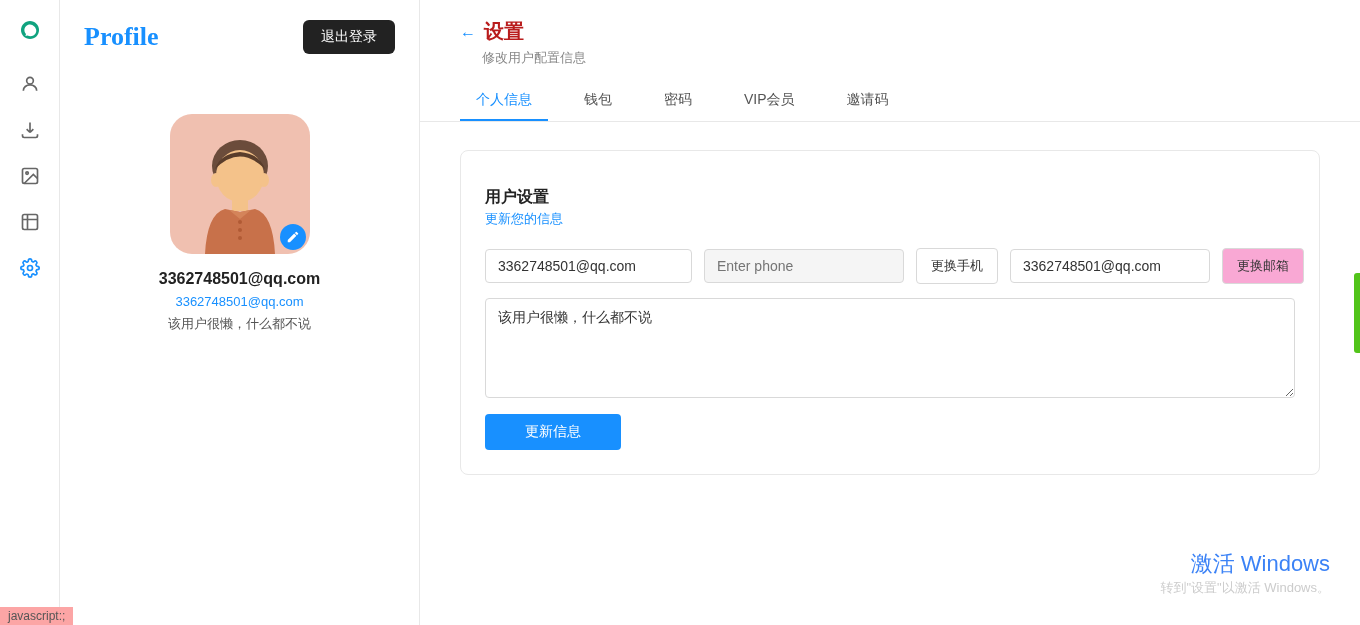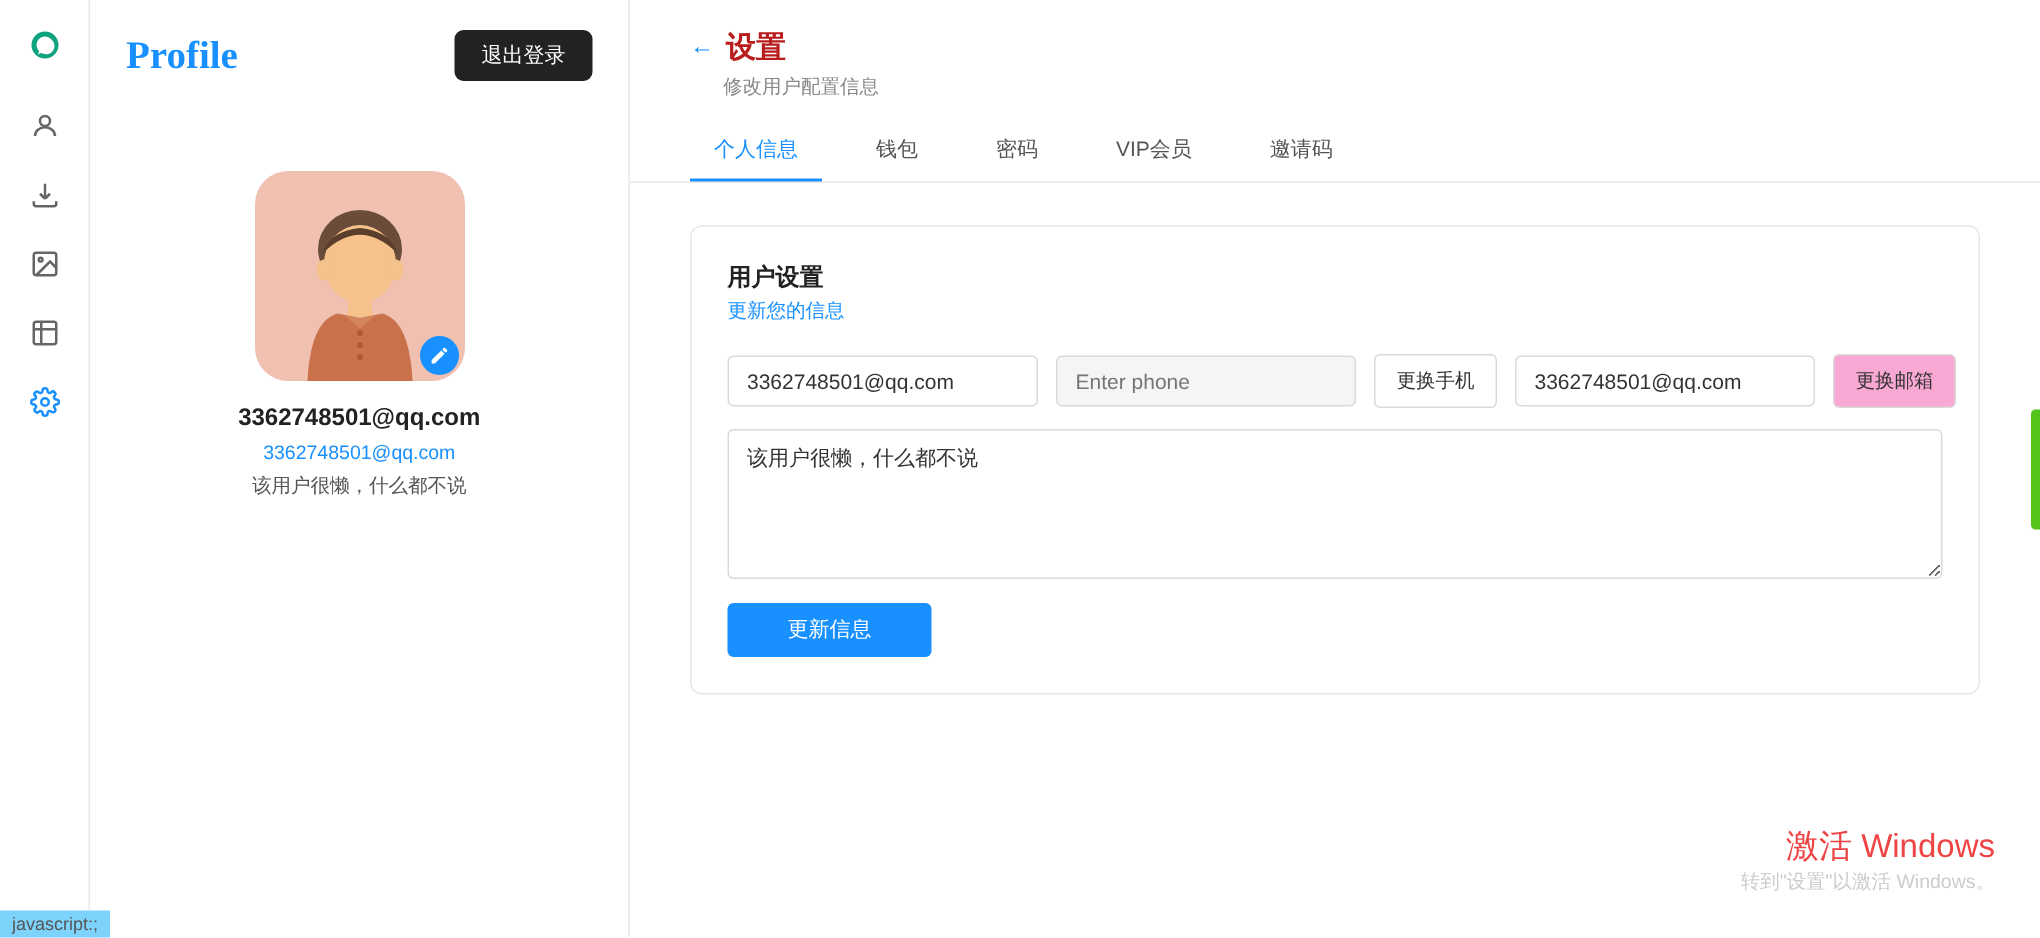--- a/index.html
+++ b/index.html
@@ -190,20 +190,21 @@
       border: 1px solid #e8e8e8;
       border-radius: 8px;
       padding: 24px;
       max-width: 860px;
     }
     .settings-card-title {
       font-size: 16px;
       font-weight: 600;
       color: #222;
       margin-bottom: 2px;
+      margin-top: 12px;
     }
     .settings-card-subtitle {
       font-size: 13px;
       color: #1890ff;
       margin-bottom: 20px;
     }
 
     .form-row {
       display: flex;
       gap: 12px;
@@ -287,21 +288,21 @@
     
     .win-watermark {
       position: fixed;
       bottom: 28px;
       right: 30px;
       text-align: right;
       pointer-events: none;
     }
     .win-watermark .win-title {
       font-size: 22px;
-      color: #ef4444;
+      color: #3b82f6;
     }
     .win-watermark .win-sub {
       font-size: 13px;
       color: #ccc;
     }
 
     
     .green-bar {
       position: fixed;
       right: 0;
@@ -311,21 +312,21 @@
       height: 80px;
       background: #52c41a;
       border-radius: 3px 0 0 3px;
     }
 
     
     .status-bar {
       position: fixed;
       bottom: 0;
       left: 0;
-      background: #7dd3fc;
+      background: #fca5a5;
       color: #555;
       font-size: 12px;
       padding: 2px 8px;
     }
 
     
     .avatar-person {
       width: 110px;
       height: 120px;
     }

